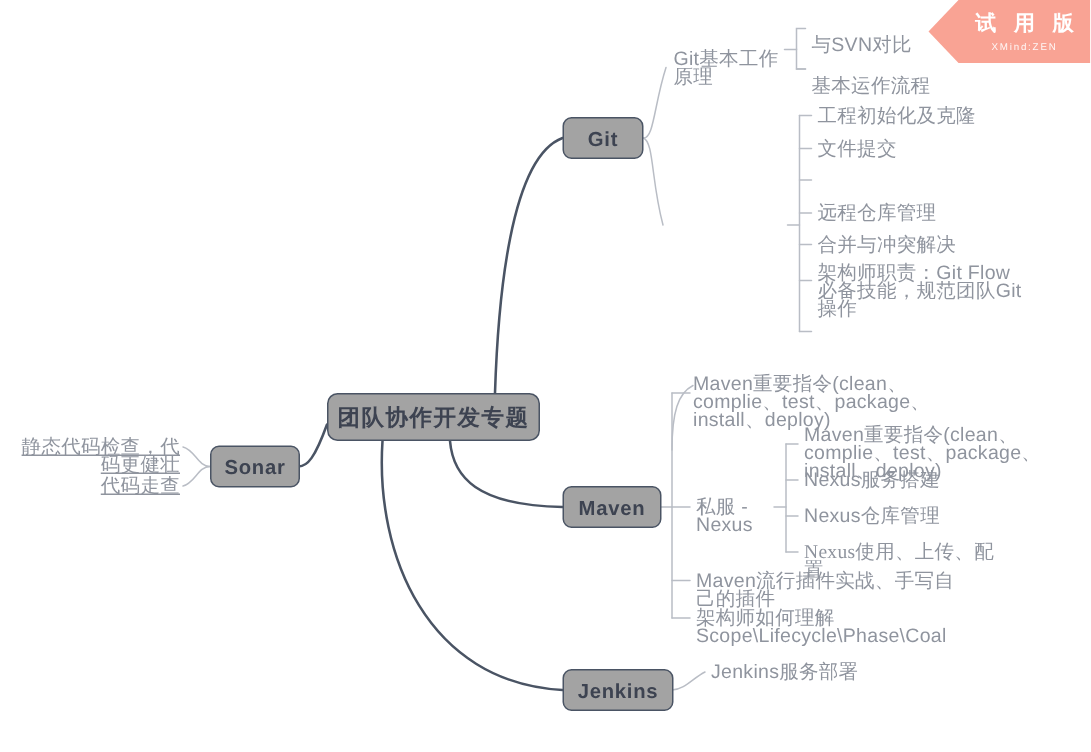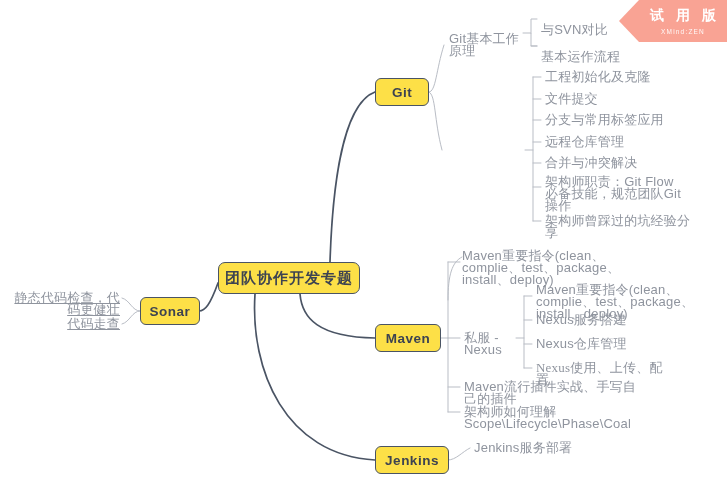--- a/index.html
+++ b/index.html
@@ -25,21 +25,21 @@
     position: absolute;
     left: 0;
     top: 0;
     width: 727px;
     height: 501px;
   }
   
   .node {
     position: absolute;
     box-sizing: border-box;
-    background: #fde047;
+    background: #a3a3a3;
     border: 1.6px solid #4a5464;
     border-radius: 6px;
     color: #3d4351;
     display: flex;
     align-items: center;
     justify-content: center;
     white-space: nowrap;
     letter-spacing: 0.5px;
   }
   .node-root {
@@ -179,25 +179,23 @@
     <span>Sonar</span>
   </div>
 
   <div class="label label-r" style="left:449px; top:33px; width:80px;">Git基本工作原理</div>
 
   <div class="label label-r" style="left:541px; top:24px; width:90px;">与SVN对比</div>
   <div class="label label-r" style="left:541px; top:51px; width:90px;">基本运作流程</div>
 
   <div class="label label-r" style="left:545px; top:71px; width:120px;">工程初始化及克隆</div>
   <div class="label label-r" style="left:545px; top:93px; width:120px;">文件提交</div>
-  <div class="label label-r" style="left:545px; top:114px; width:130px;">分支与常用标签应用</div>
   <div class="label label-r" style="left:545px; top:136px; width:120px;">远程仓库管理</div>
   <div class="label label-r" style="left:545px; top:157px; width:120px;">合并与冲突解决</div>
   <div class="label label-r" style="left:545px; top:176px; width:140px;">架构师职责：Git Flow必备技能，规范团队Git操作</div>
-  <div class="label label-r" style="left:545px; top:215px; width:150px;">架构师曾踩过的坑经验分享</div>
 
   <div class="label label-r" style="left:462px; top:250px; width:170px;">Maven重要指令(clean、complie、test、package、install、deploy)</div>
   <div class="label label-r" style="left:464px; top:332px; width:60px;">私服 - Nexus</div>
   <div class="label label-r" style="left:464px; top:381px; width:180px;">Maven流行插件实战、手写自己的插件</div>
   <div class="label label-r" style="left:464px; top:406px; width:190px;">架构师如何理解Scope\Lifecycle\Phase\Coal</div>
 
   <div class="label label-r" style="left:536px; top:284px; width:160px;">Maven重要指令(clean、complie、test、package、install、deploy)</div>
   <div class="label label-r" style="left:536px; top:314px; width:120px;">Nexus服务搭建</div>
   <div class="label label-r" style="left:536px; top:338px; width:120px;">Nexus仓库管理</div>
   <div class="label label-r" style="left:536px; top:362px; width:130px;font-family:Liberation Serif, serif;">Nexus使用、上传、配置</div>

